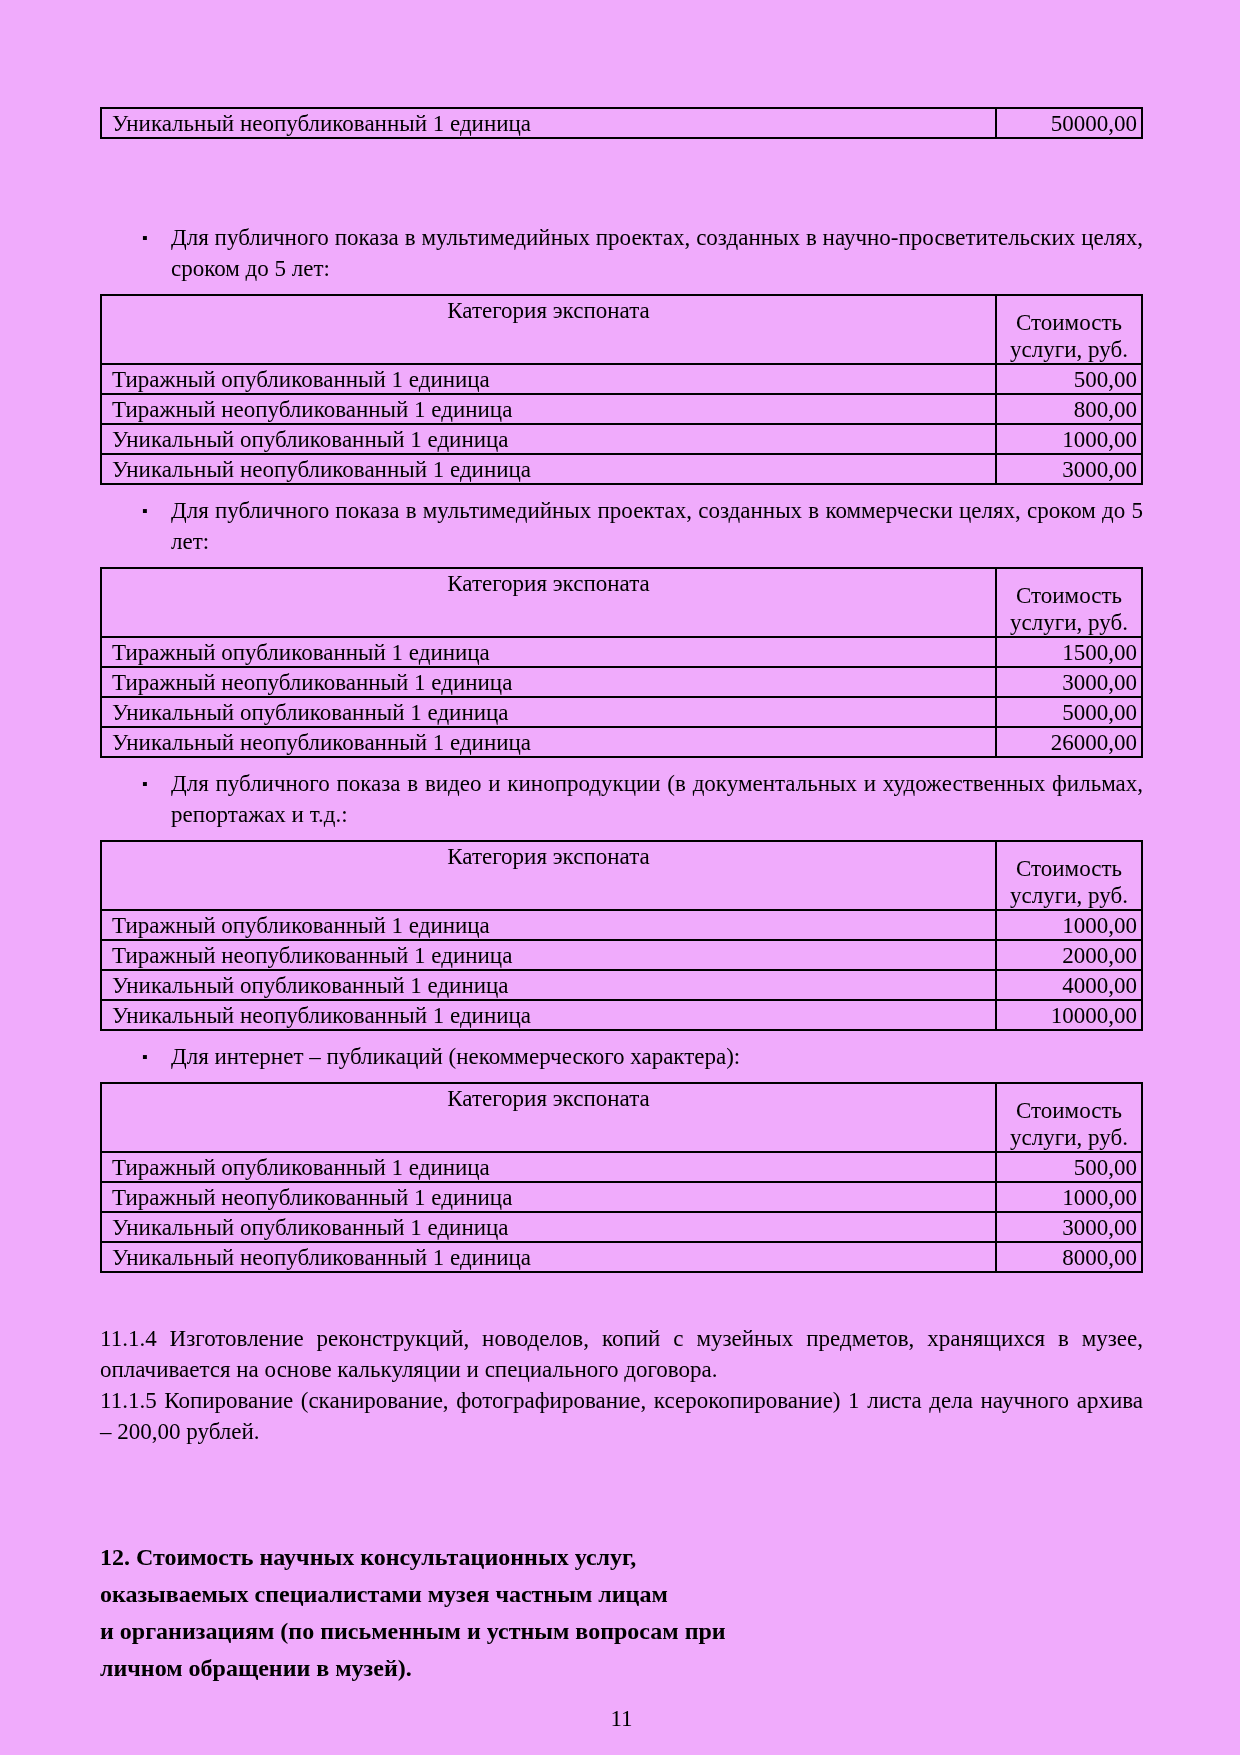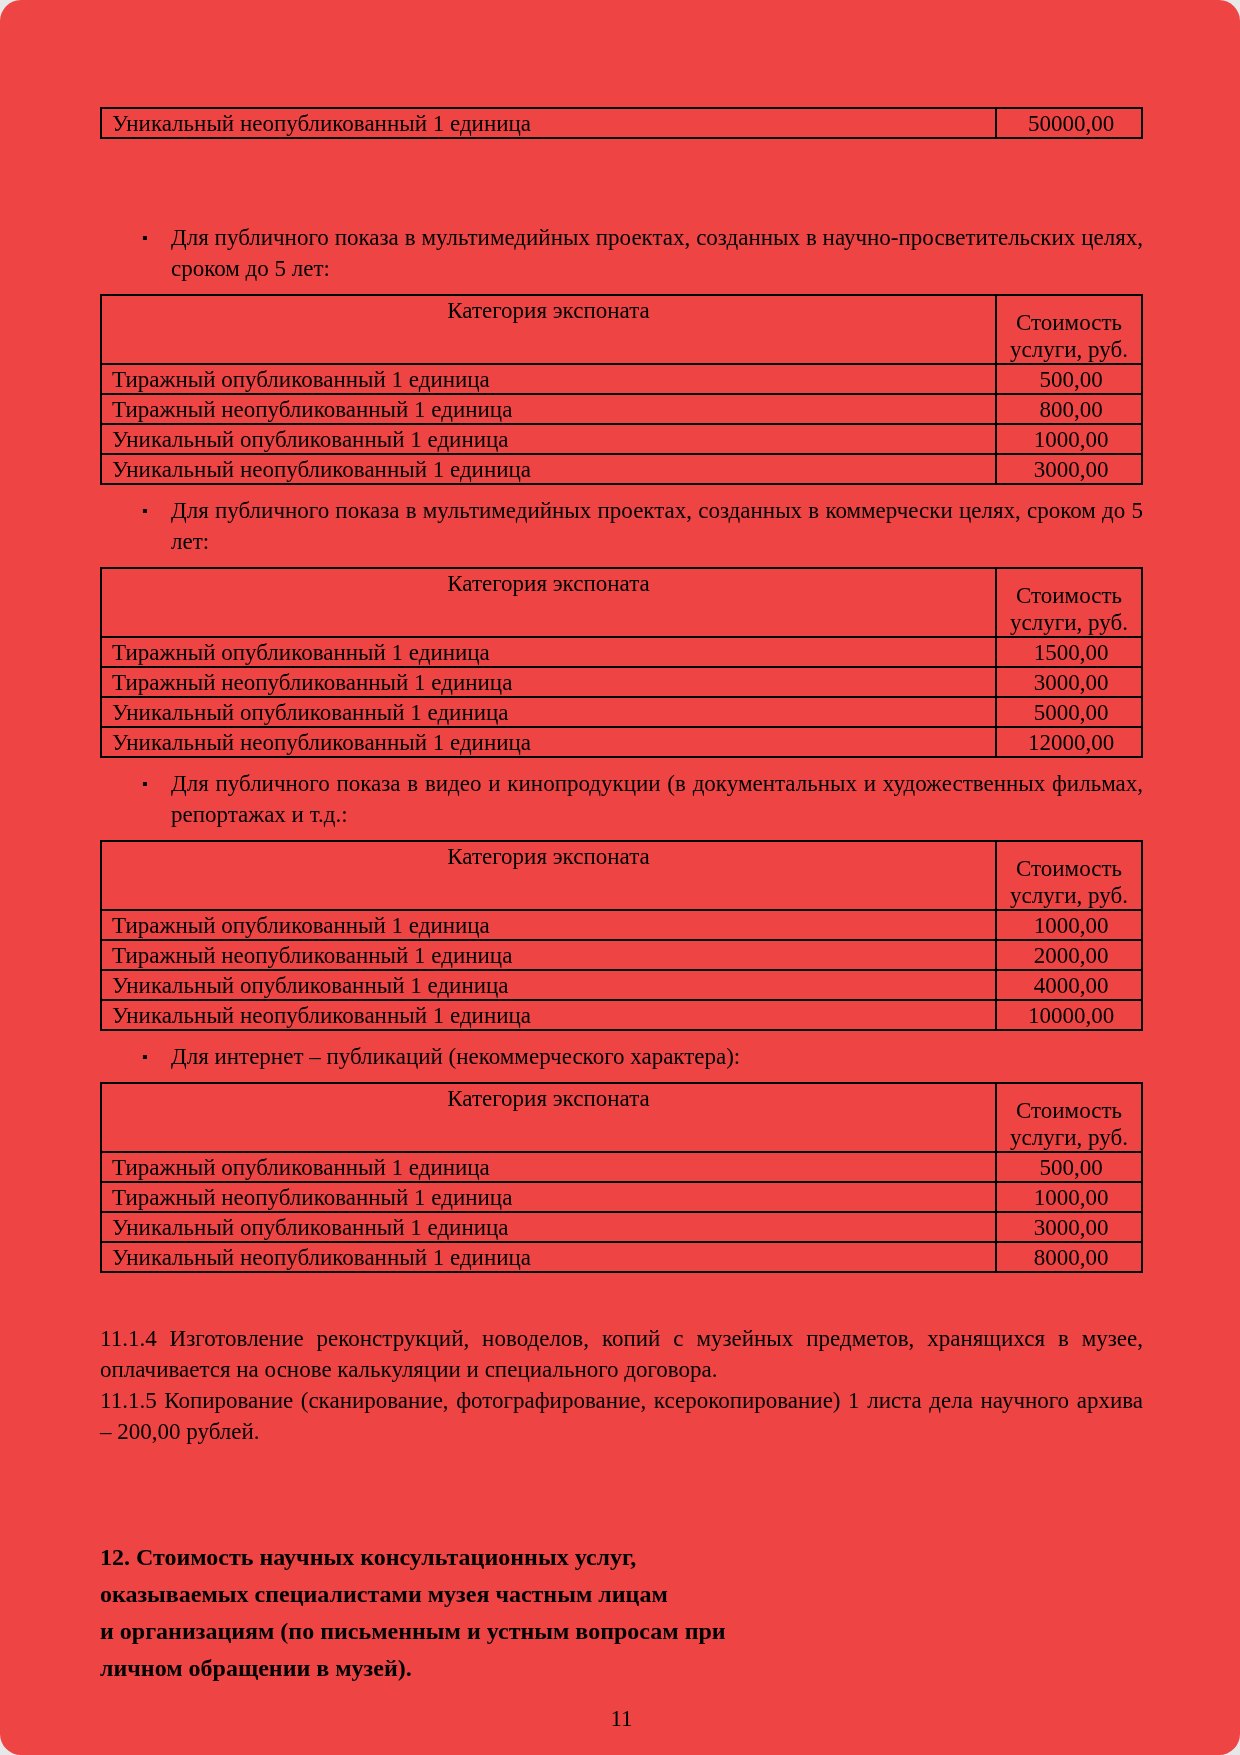--- a/index.html
+++ b/index.html
@@ -4,26 +4,25 @@
 <title>Document page 11</title>
 <style>
   * { margin: 0; padding: 0; box-sizing: border-box; }
   html, body { background: #e8e8e8; }
   body { font-family: "Liberation Serif", "DejaVu Serif", serif; }
   .page {
     position: relative;
     width: 1240px;
     height: 1755px;
     margin: 0 auto;
-    background: #ef4444;
+    background: #f0abfc;
     color: #000000;
     font-size: 23px;
     line-height: 31px;
     padding: 105px 97px 0 100px;
-    border-radius: 21px;
   }
   
   table.price-table {
     width: 100%;
     border-collapse: collapse;
     table-layout: fixed;
     margin: 2px 0 3px 0;
   }
   table.price-table td, table.price-table th {
     border: 2px solid #000000;
@@ -31,21 +30,21 @@
     font-size: 23px;
     line-height: 27px;
     vertical-align: top;
     overflow: hidden;
   }
   col.cat-col   { width: auto; }
   col.price-col { width: 146px; }
   th.cat-head   { text-align: center; padding: 1px 8px 0 8px; height: 58px; }
   th.price-head { text-align: center; padding: 13px 4px 0 4px; }
   td.cat-cell   { text-align: left; padding: 1px 8px 0 10px; height: 29px; }
-  td.price-cell { text-align: center; padding: 1px 4px 0 8px; }
+  td.price-cell { text-align: right; padding: 1px 4px 0 8px; }
   
   .bullet {
     position: relative;
     padding-left: 71px;
     text-align: justify;
     margin: 10px 0;
   }
   .bullet::before {
     content: "\25AA";
     position: absolute;
@@ -149,21 +148,21 @@
             <tr>
               <td class="cat-cell">Тиражный неопубликованный 1 единица</td>
               <td class="price-cell">3000,00</td>
             </tr>
             <tr>
               <td class="cat-cell">Уникальный опубликованный 1 единица</td>
               <td class="price-cell">5000,00</td>
             </tr>
             <tr>
               <td class="cat-cell">Уникальный неопубликованный 1 единица</td>
-              <td class="price-cell">12000,00</td>
+              <td class="price-cell">26000,00</td>
             </tr>
           </tbody>
         </table>
       </div>
       <div>
         <div class="bullet">Для публичного показа в видео и кинопродукции (в документальных и художественных фильмах, репортажах и т.д.:</div>
         <table class="price-table">
           <colgroup>
             <col class="cat-col">
             <col class="price-col">

